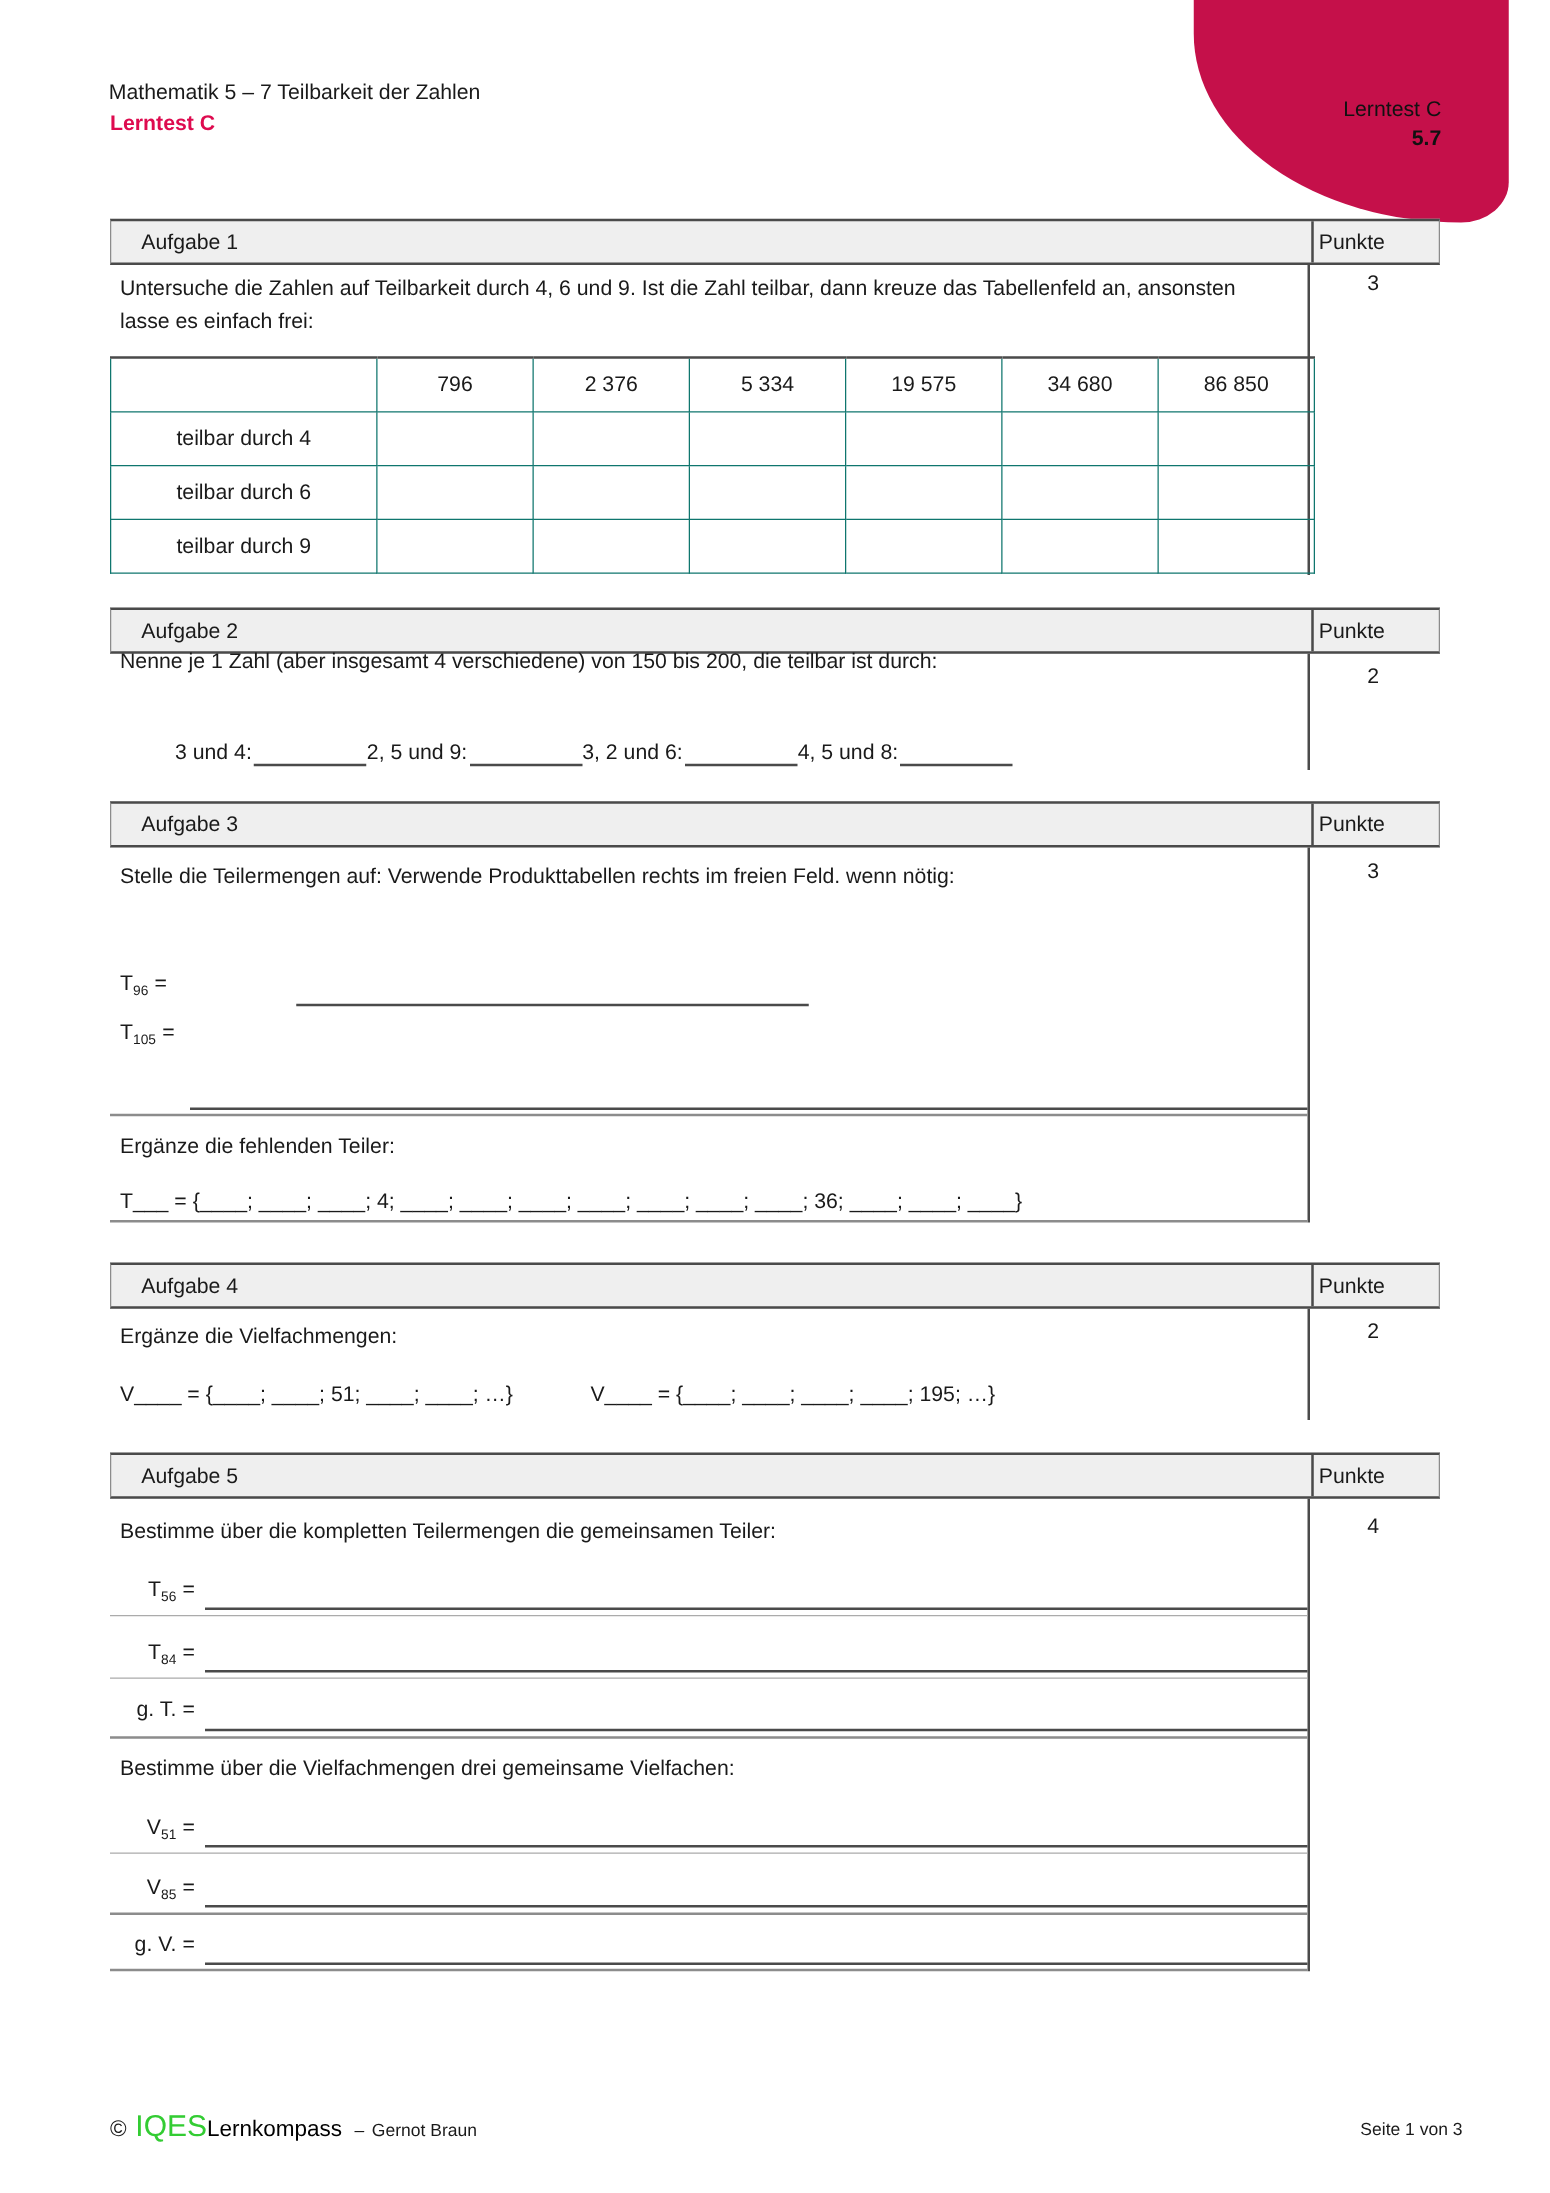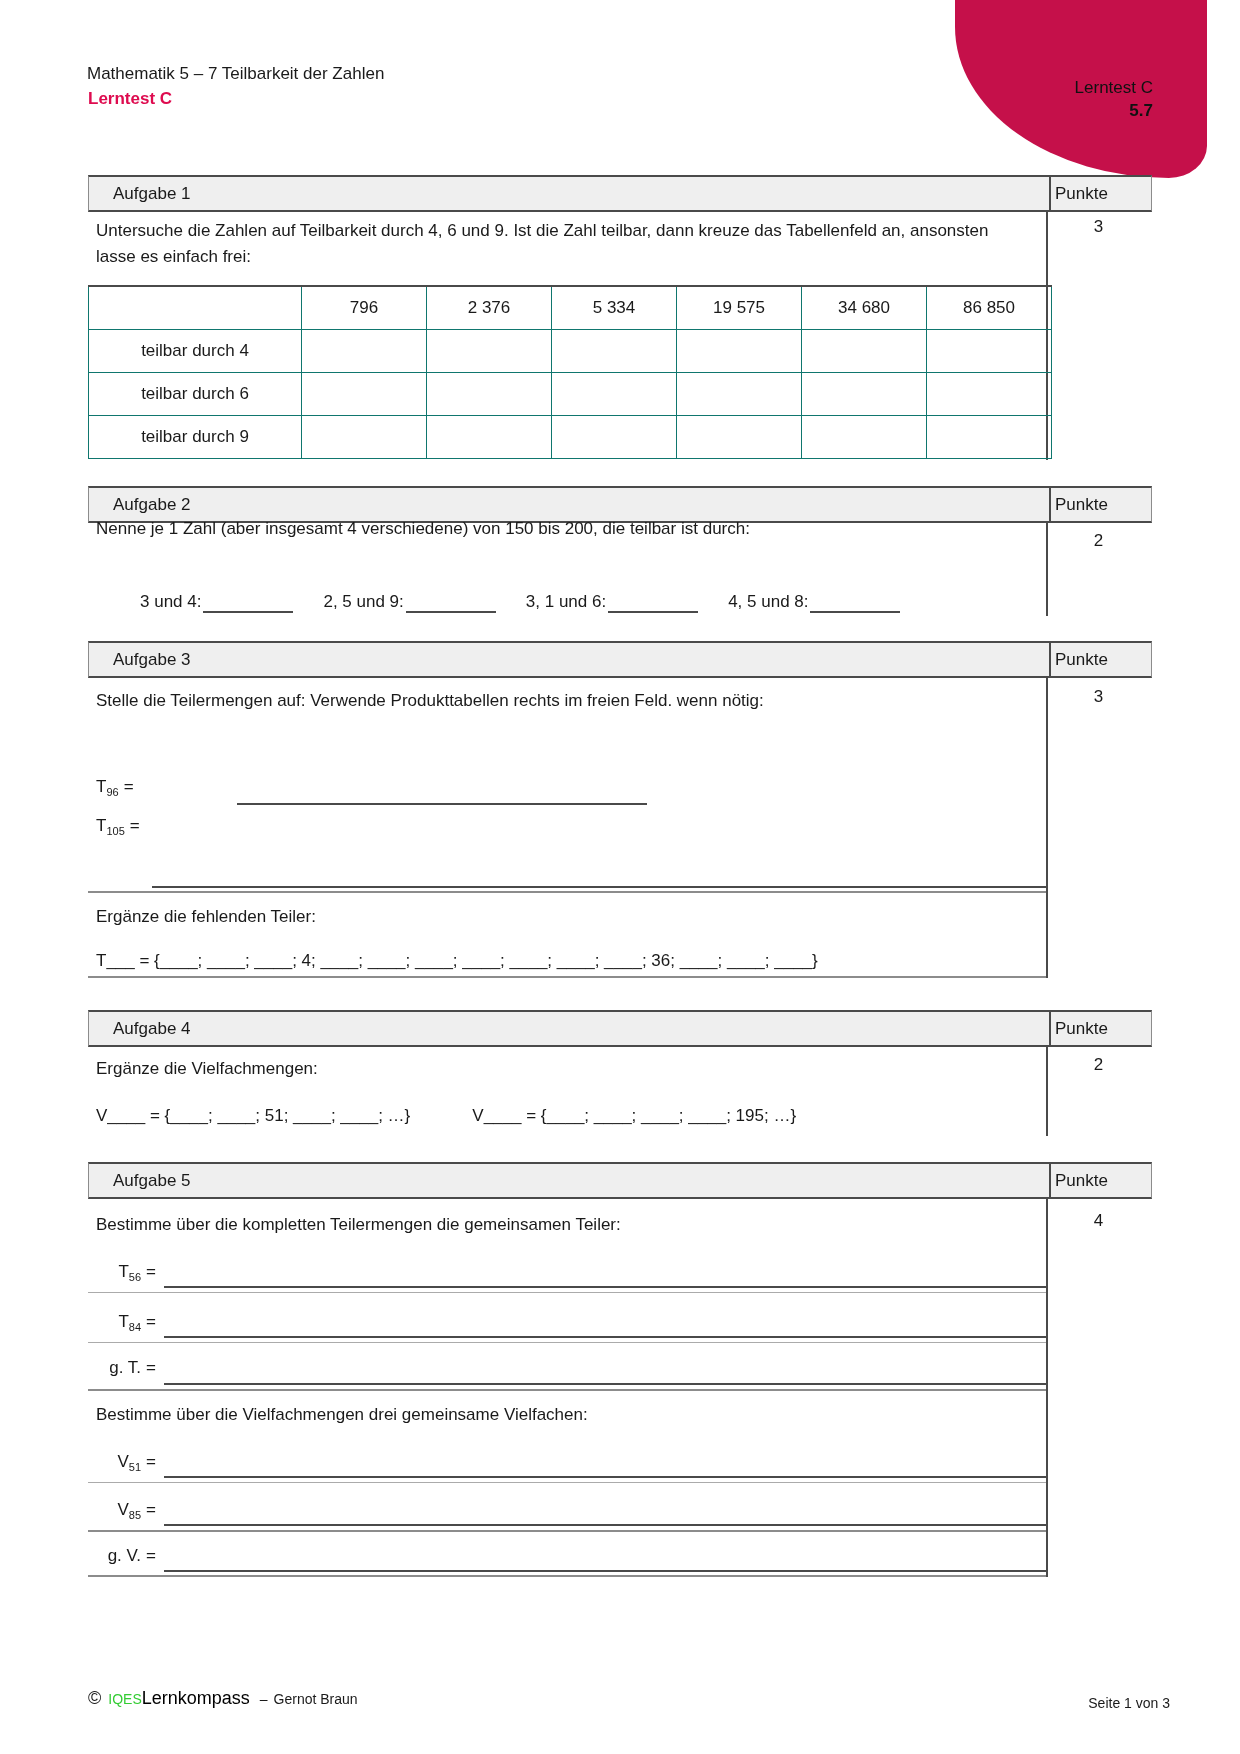--- a/index.html
+++ b/index.html
@@ -31,41 +31,41 @@
   .txt{position:absolute;font-size:17px;line-height:26px;}
 
   
   table.a1t{position:absolute;left:88px;top:285px;border-collapse:collapse;}
   table.a1t td{border:1px solid #0f766e;height:42px;padding:0;text-align:center;font-size:17px;}
   table.a1t tr:first-child td{border-top:2px solid #4A4A4A;}
   table.a1t td.c0{width:212px;}
   table.a1t td.cn{width:124px;}
 
   
-  .blanksrow{position:absolute;left:140px;top:585px;display:flex;gap:30px;align-items:flex-end;}
+  .blanksrow{position:absolute;left:140px;top:585px;display:flex;align-items:flex-end;}
   .bgroup{display:inline-flex;align-items:flex-end;}
   .blabel{font-size:17px;line-height:22px;}
   .blank{display:inline-block;width:90px;height:26px;border-bottom:2px solid #4A4A4A;margin-left:2px;}
 
   
   .uline{position:absolute;height:0;border-top:2px solid #4A4A4A;}
   .hsep{position:absolute;left:88px;width:958px;height:0;border-top:1px solid #ABABAB;}
   .hsep.thick{border-top:2.5px solid #8C8C8C;}
 
   .lblrow{position:absolute;font-size:17px;}
   .lblbox{position:absolute;left:88px;width:68px;text-align:right;font-size:17px;}
   .sub{font-size:11px;position:relative;top:4px;}
   .eq{margin-left:5px;}
 
   .vrow{position:absolute;left:96px;top:1106px;display:flex;gap:62px;font-size:17px;}
 
   
   .footer{position:absolute;left:88px;top:1688px;display:flex;align-items:baseline;}
   .f-copy{font-size:18px;margin-right:7px;}
-  .f-green{font-size:14px;color:#33CC33;}
+  .f-green{font-size:24px;color:#33CC33;}
   .f-black{font-size:18px;color:#000000;}
   .f-dash{font-size:14px;margin:0 6px 0 10px;}
   .f-author{font-size:14px;}
   .f-page{position:absolute;left:1000px;top:1695px;width:170px;text-align:right;font-size:14px;}
 </style>
 </head>
 <body>
 
 <div class="page">
 
@@ -138,21 +138,21 @@
   <div class="blanksrow">
     <span class="bgroup">
       <span class="blabel">3 und 4:</span>
       <span class="blank"></span>
     </span>
     <span class="bgroup">
       <span class="blabel">2, 5 und 9:</span>
       <span class="blank"></span>
     </span>
     <span class="bgroup">
-      <span class="blabel">3, 1 und 6:</span>
+      <span class="blabel">3, 2 und 6:</span>
       <span class="blank"></span>
     </span>
     <span class="bgroup">
       <span class="blabel">4, 5 und 8:</span>
       <span class="blank"></span>
     </span>
   </div>
 
   <div class="sec" style="top:641px">
     <div class="title">Aufgabe 3</div>

